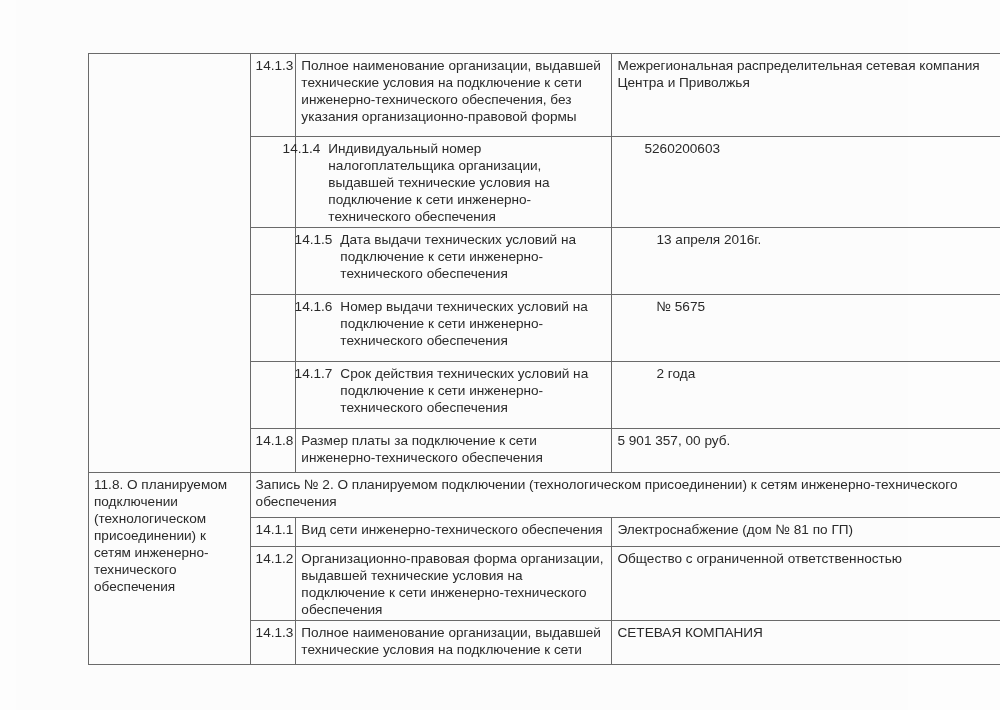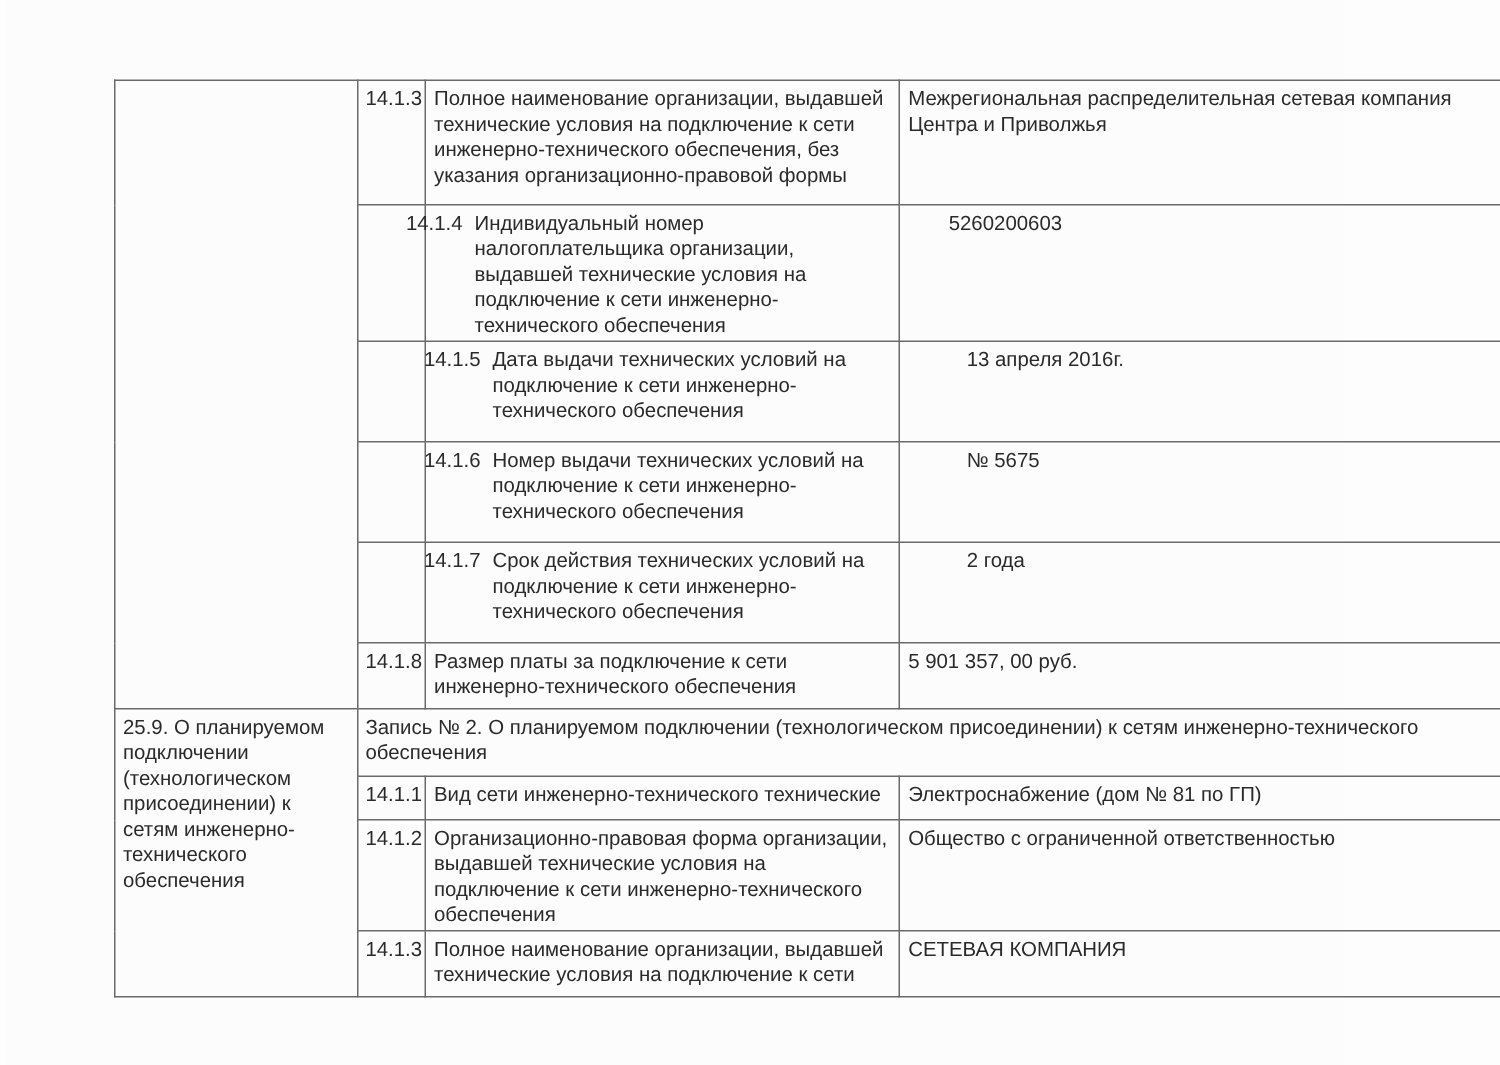--- a/index.html
+++ b/index.html
@@ -1,20 +1,20 @@
 <!DOCTYPE html>
 <html><head>
 <meta charset="utf-8">
 <style>
   html, body { margin: 0; padding: 0; }
   body {
     width: 1000px; height: 710px; background: #fdfdfd; position: relative; overflow: hidden;
     font-family: "Liberation Sans", sans-serif; color: #2a2a2a;
   }
-  .page { position: absolute; left: 4px; top: 0; width: 892px; height: 710px; background: #fcfcfc; }
+  .page { position: absolute; left: 16px; top: 0; width: 892px; height: 710px; background: #fcfcfc; }
   .doc-table {
     position: absolute; left: 72px; top: 53px; width: 928px;
     border-collapse: collapse; table-layout: fixed;
     font-size: 13.6px; line-height: 17px;
   }
   .doc-table td {
     border: 1.2px solid #6a6a6a; vertical-align: top; padding: 3px 5px 2px 5px;
   }
   .col-a { width: 159px; }
   .col-b { width: 45px; }
@@ -70,26 +70,26 @@
         <td>Срок действия технических условий на подключение к сети инженерно-технического обеспечения</td>
         <td>2 года</td>
       </tr>
       <tr class="row-18">
         <td class="num">14.1.8</td>
         <td>Размер платы за подключение к сети инженерно-технического обеспечения</td>
         <td>5 901 357, 00 руб.</td>
       </tr>
 
       <tr class="row-rec">
-        <td rowspan="4">25.9. О планируемом подключении (технологическом присоединении) к сетям инженерно-технического обеспечения</td>
+        <td rowspan="4">11.8. О планируемом подключении (технологическом присоединении) к сетям инженерно-технического обеспечения</td>
         <td colspan="3">Запись № 2. О планируемом подключении (технологическом присоединении) к сетям инженерно-технического обеспечения</td>
       </tr>
       <tr class="row-211">
         <td class="num">14.1.1</td>
-        <td>Вид сети инженерно-технического технические</td>
+        <td>Вид сети инженерно-технического обеспечения</td>
         <td>Электроснабжение (дом № 81 по ГП)</td>
       </tr>
       <tr class="row-212">
         <td class="num">14.1.2</td>
         <td>Организационно-правовая форма организации, выдавшей технические условия на подключение к сети инженерно-технического обеспечения</td>
         <td>Общество с ограниченной ответственностью</td>
       </tr>
       <tr class="row-213">
         <td class="num">14.1.3</td>
         <td>Полное наименование организации, выдавшей технические условия на подключение к сети</td>

